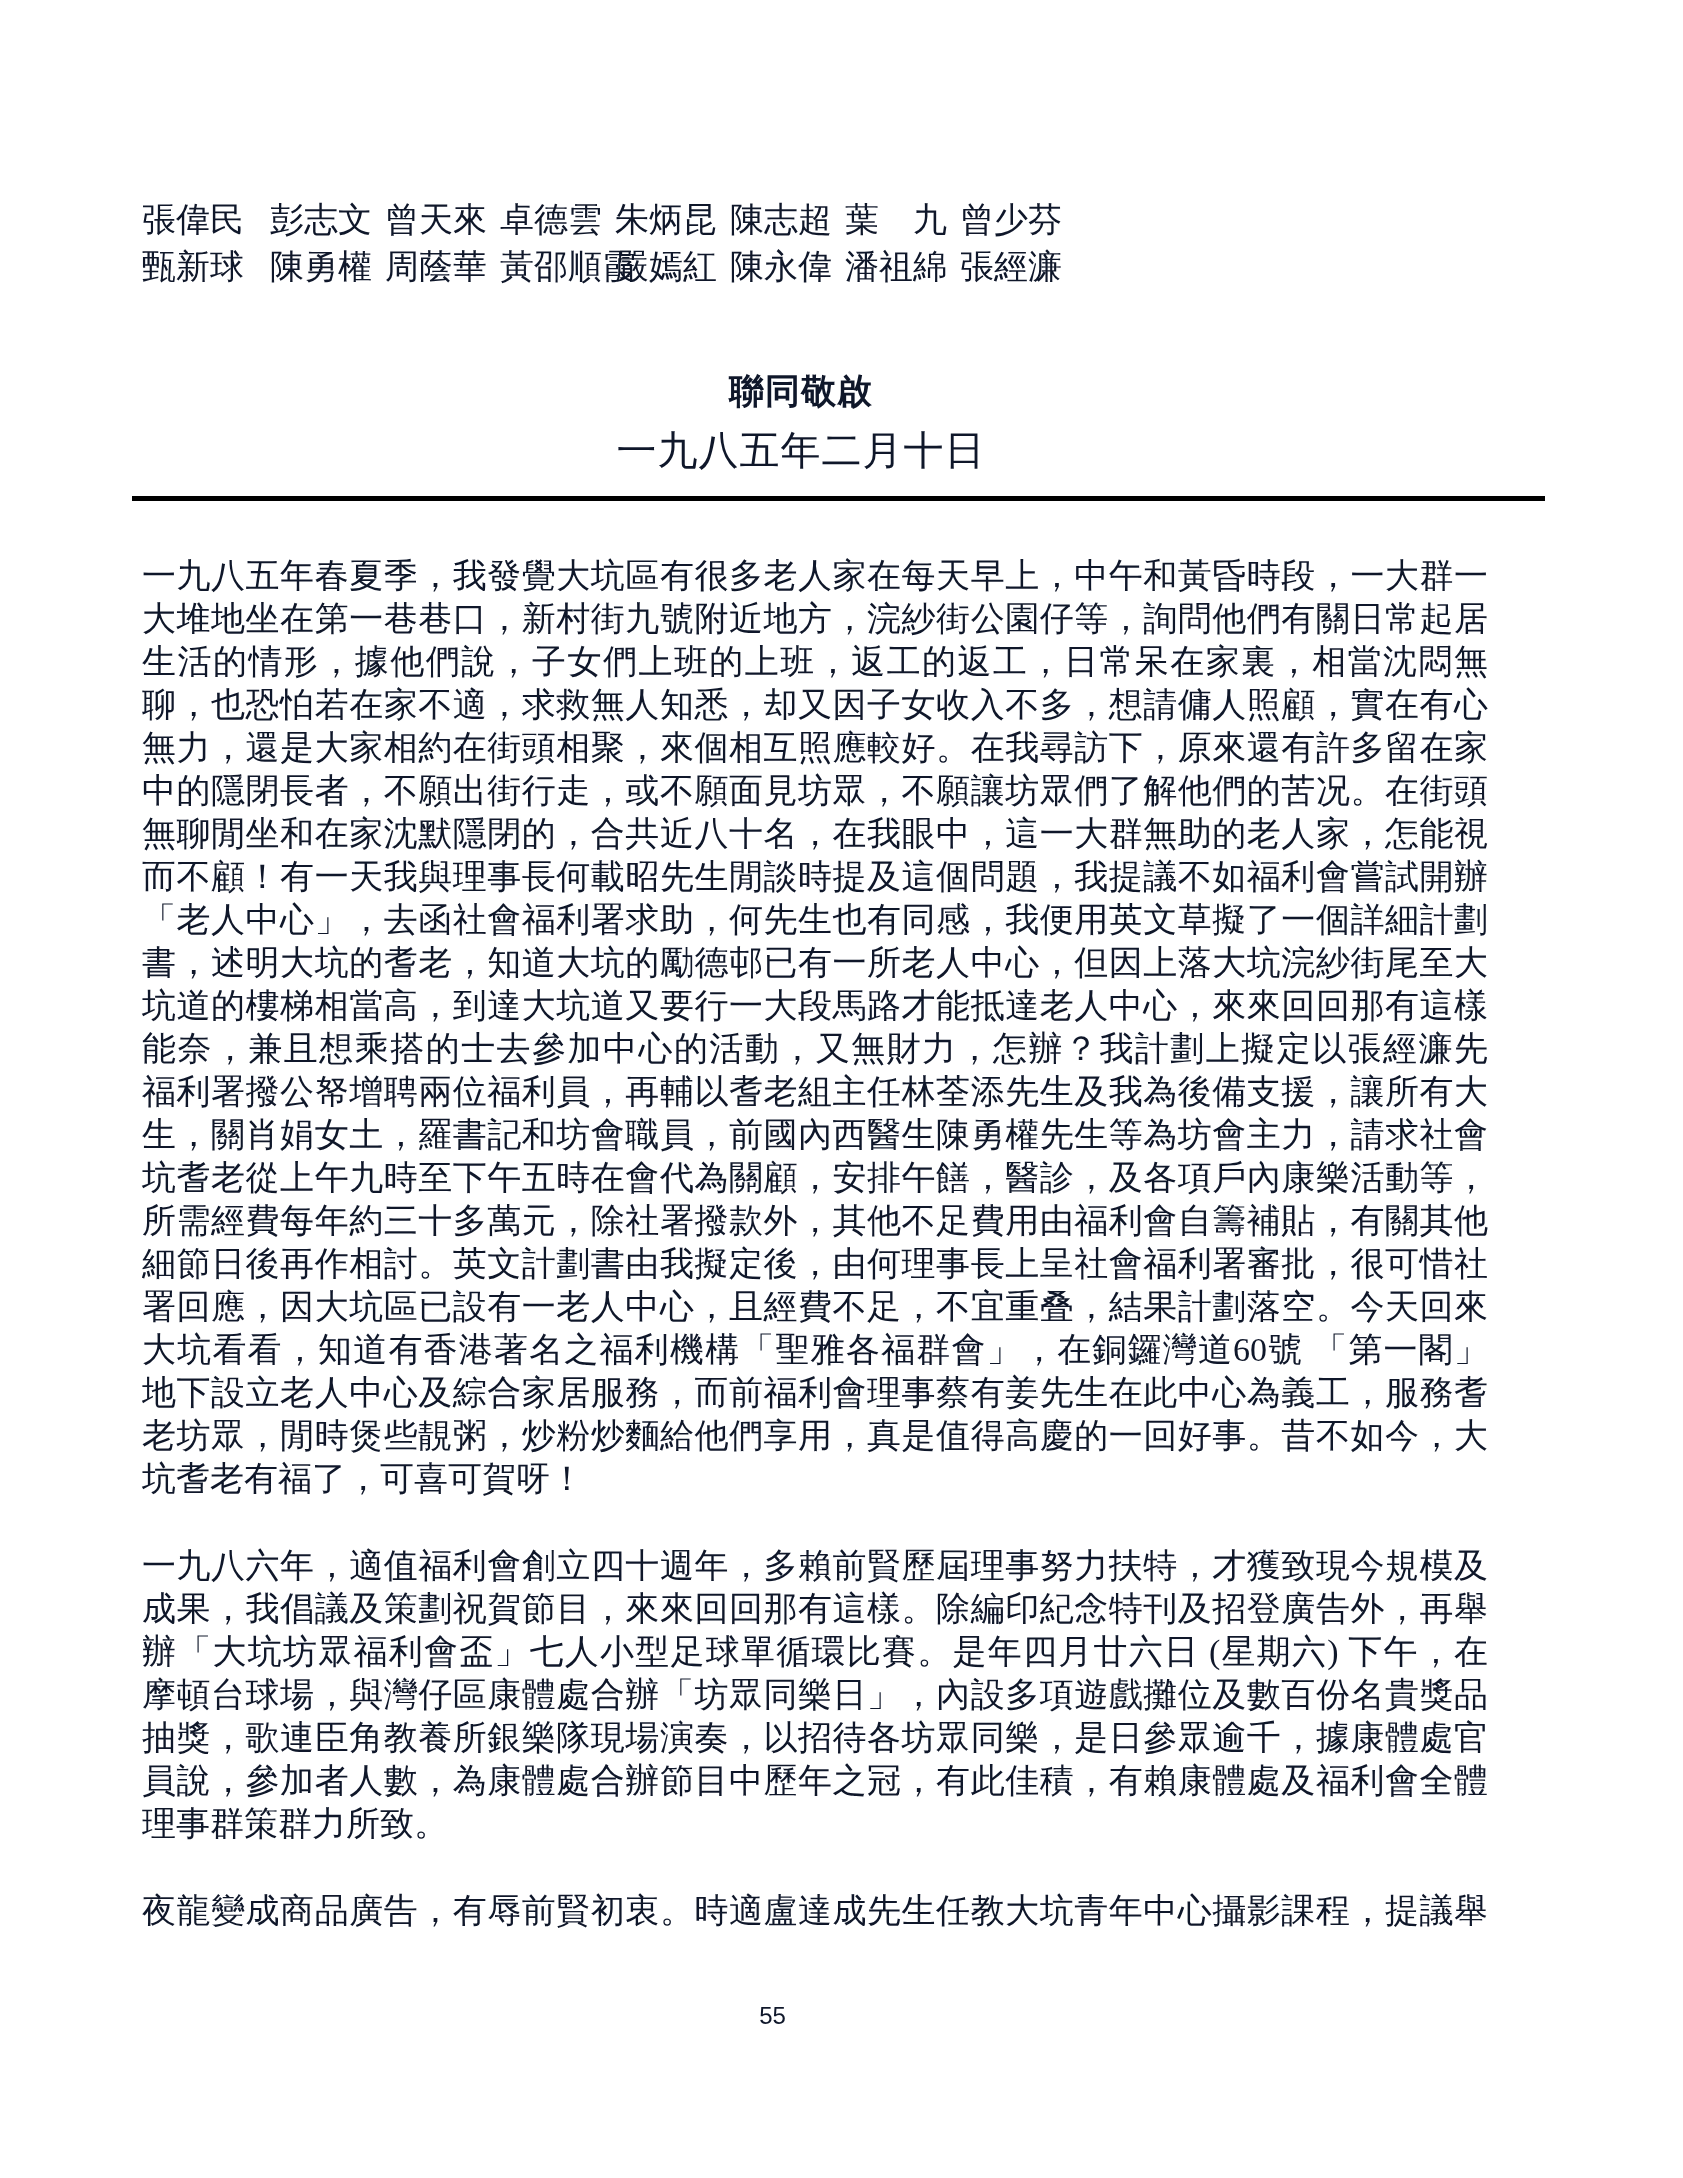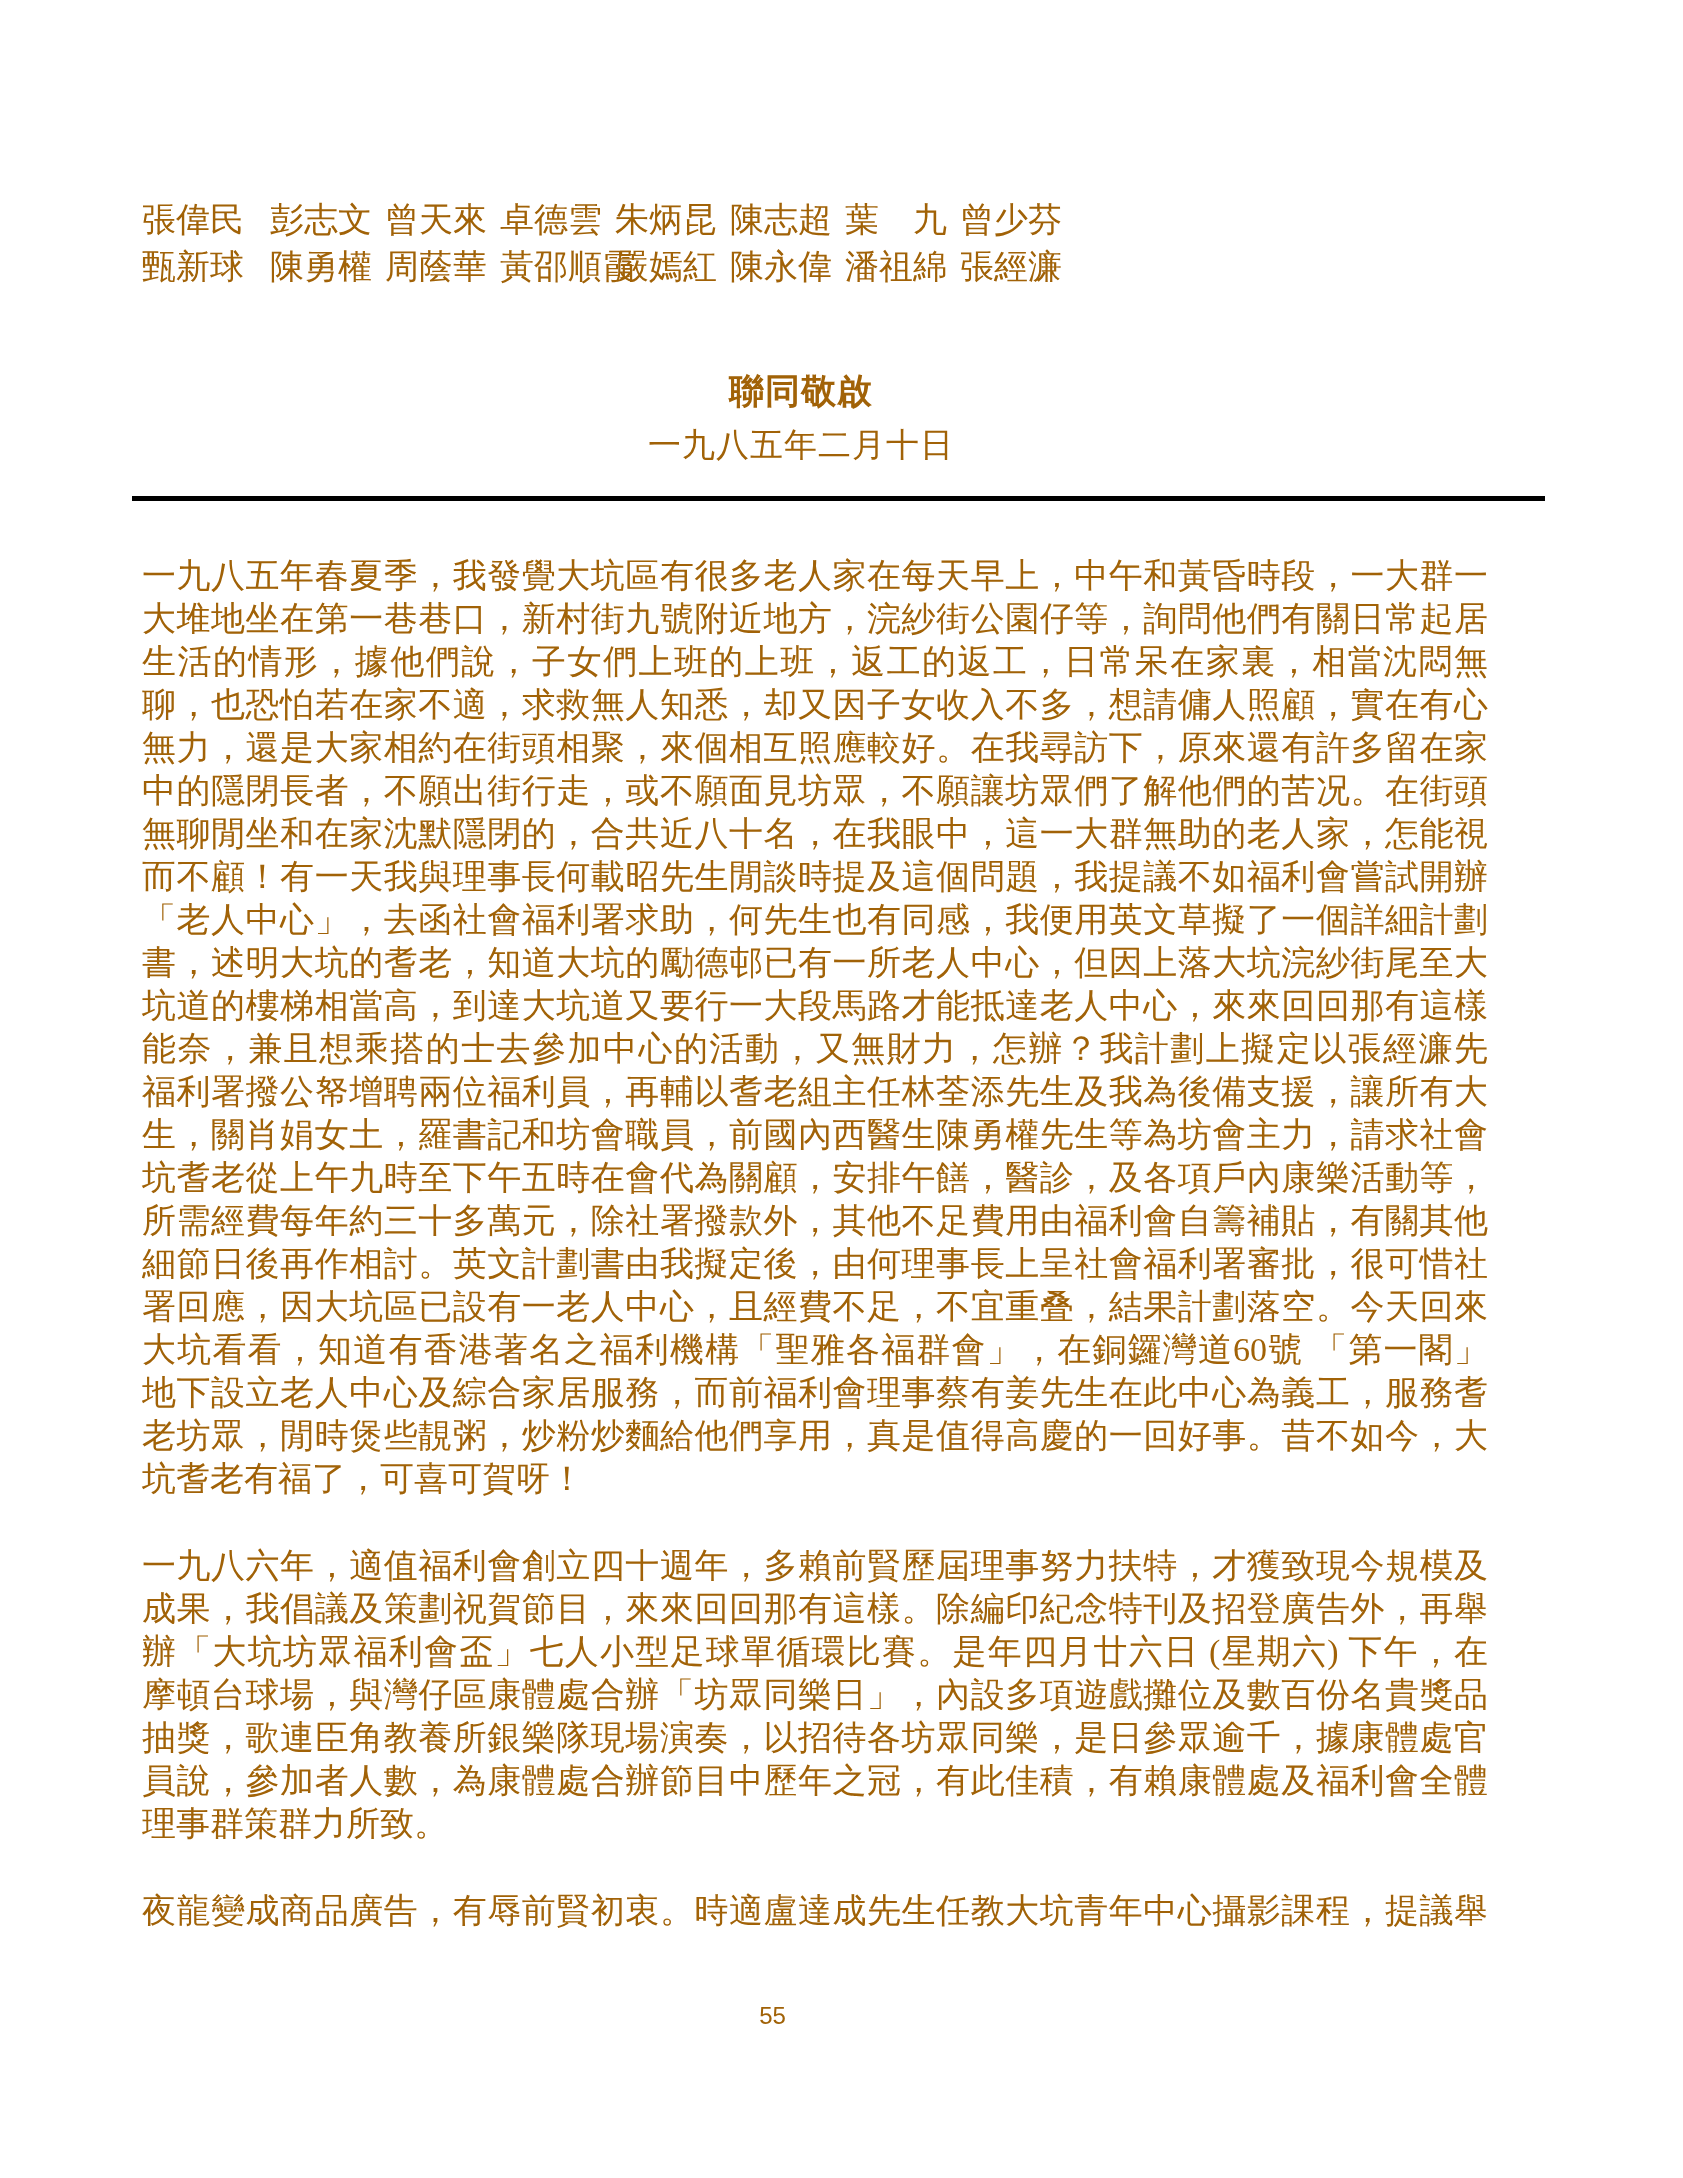--- a/index.html
+++ b/index.html
@@ -5,21 +5,21 @@
   html, body {
     margin: 0;
     padding: 0;
     background: #ffffff;
   }
   .page {
     position: relative;
     width: 1545px;
     height: 2178px;
     background: #ffffff;
-    color: #a16207;
+    color: #0f172a;
     font-family: "Liberation Serif", serif;
     overflow: hidden;
   }
   
   .signatories {
     position: absolute;
     left: 142px;
     top: 196px;
     width: 1346px;
   }
@@ -42,21 +42,21 @@
     width: 1346px;
     text-align: center;
   }
   .closing-title {
     font-size: 35px;
     font-weight: bold;
     letter-spacing: 1px;
   }
   .closing-date {
     margin-top: 8px;
-    font-size: 33px;
+    font-size: 40px;
     letter-spacing: 1px;
   }
   
   .rule {
     position: absolute;
     left: 132px;
     top: 496px;
     width: 1442px;
     height: 5px;
     background: #000000;

